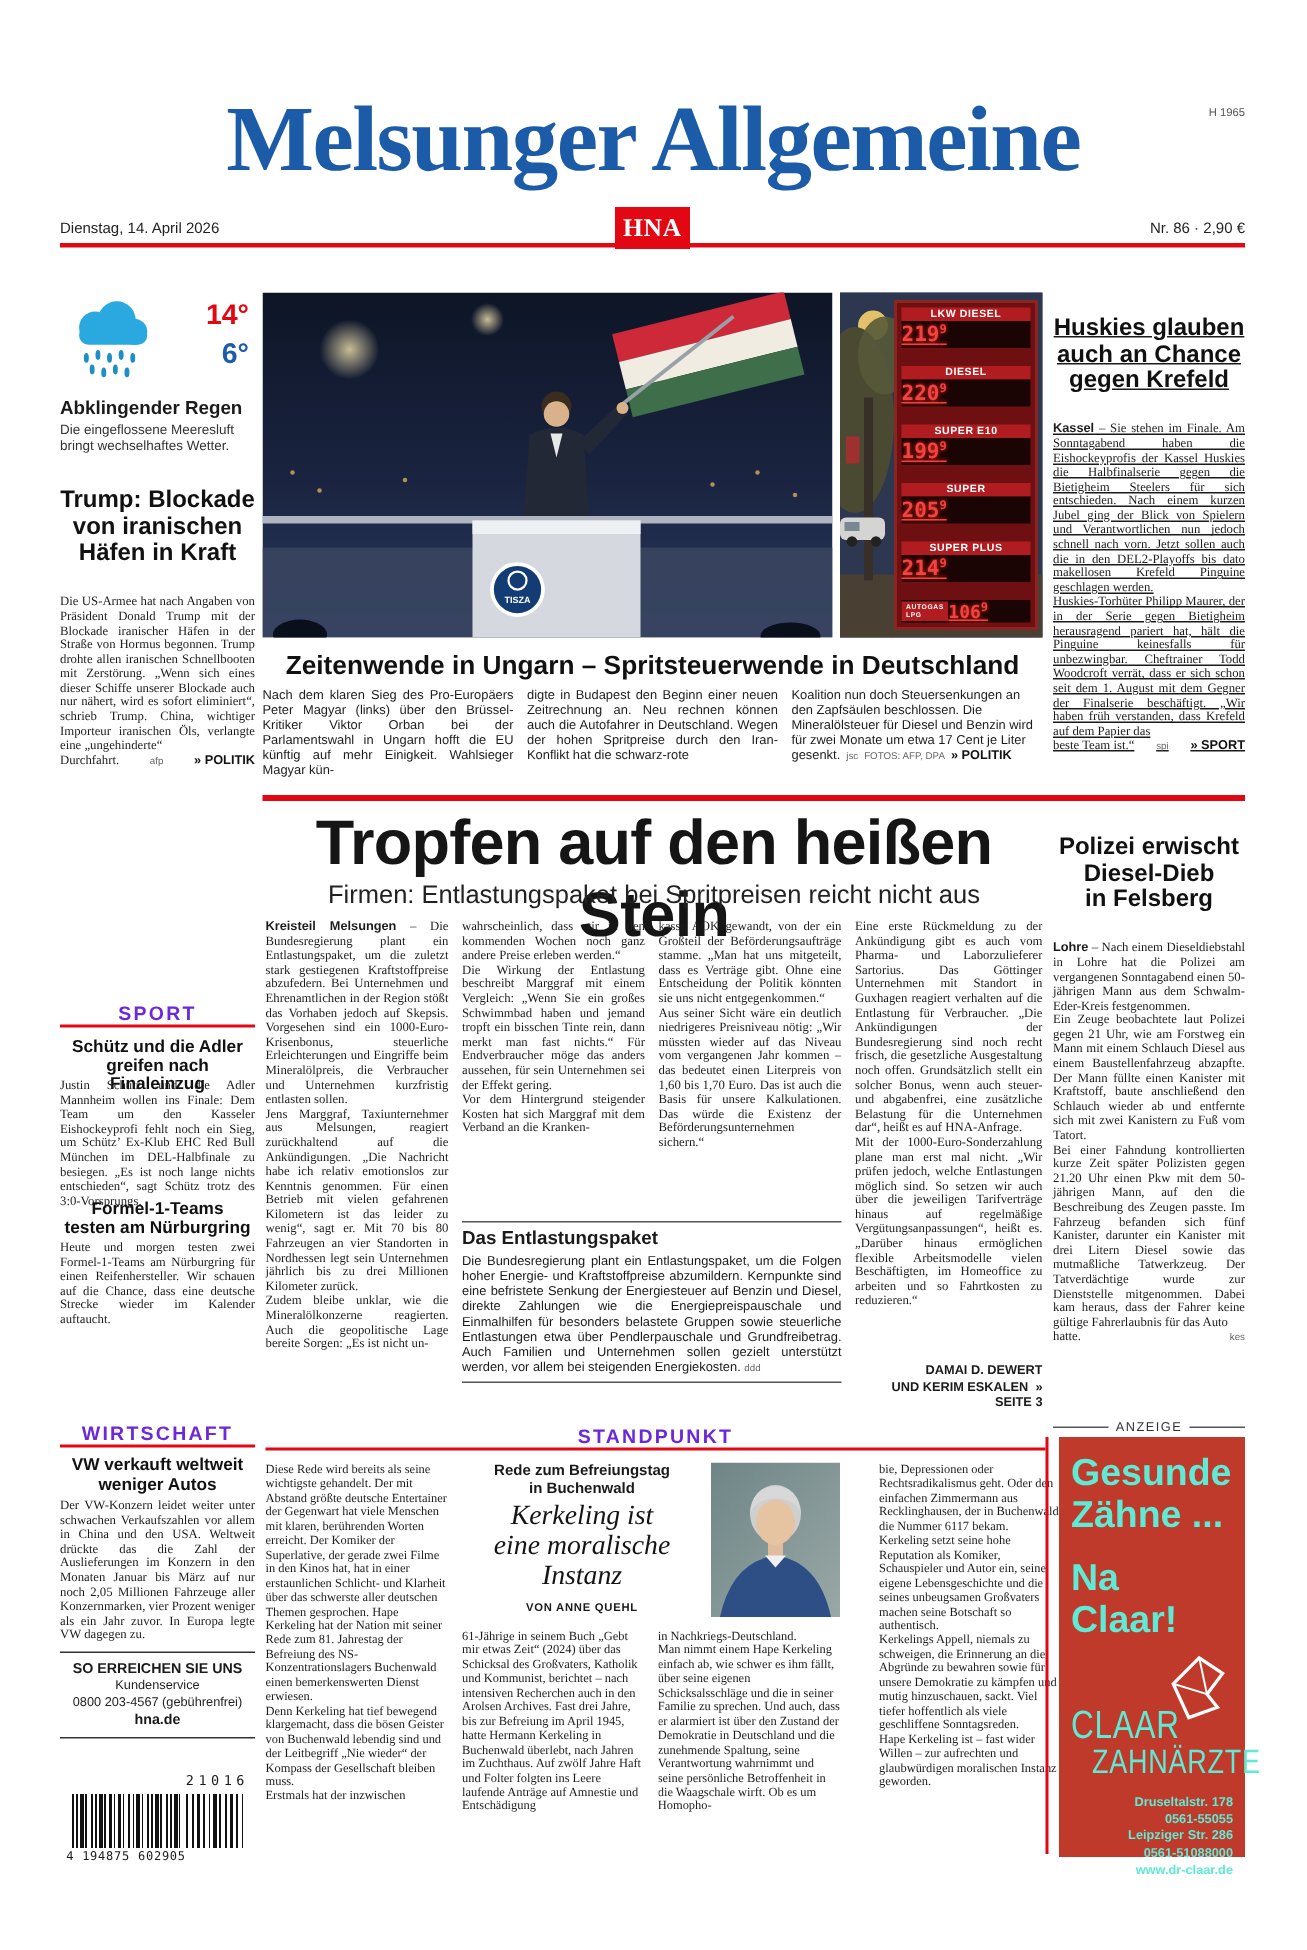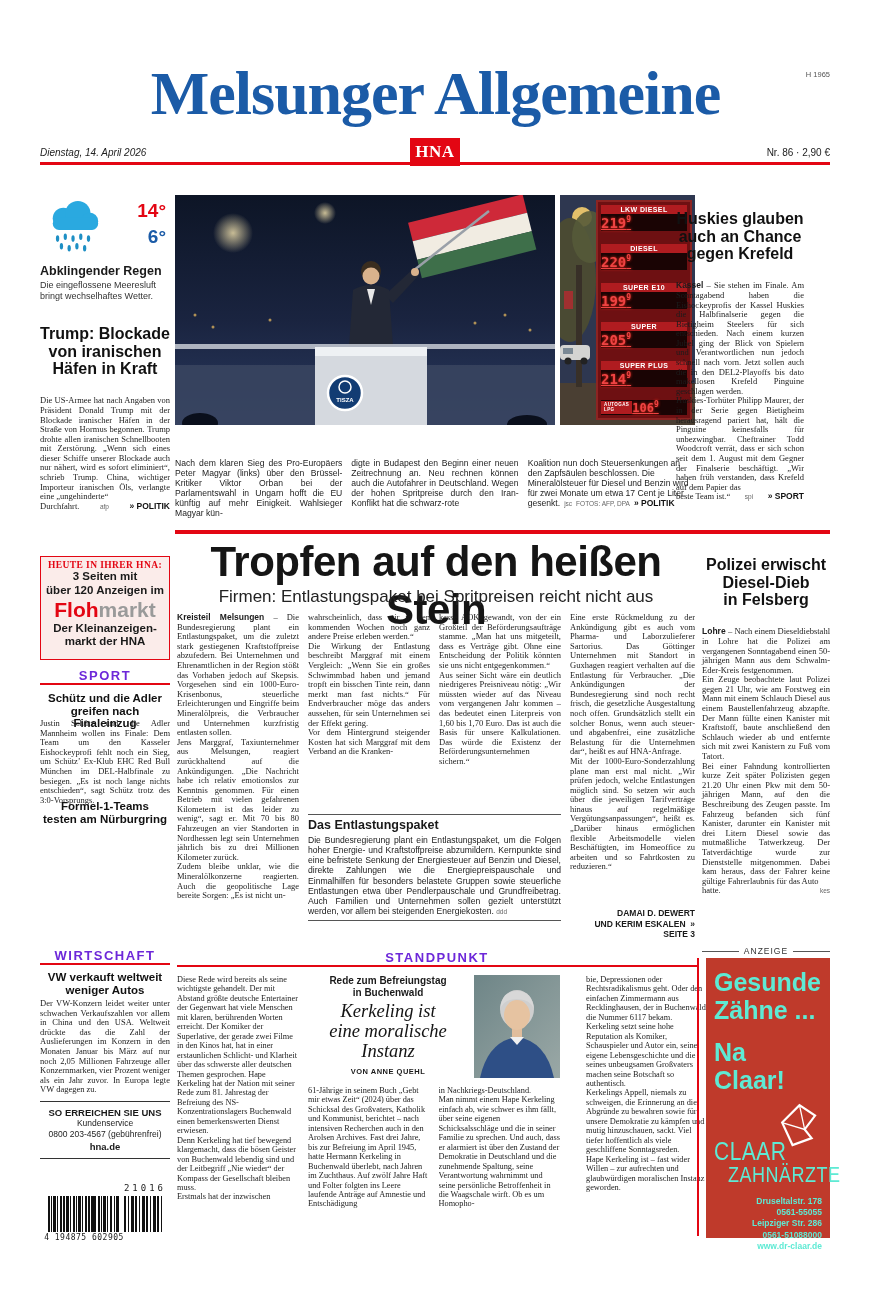--- a/index.html
+++ b/index.html
@@ -64,21 +64,21 @@
   .caption-title{left:175px;width:520px;top:433px;font-family:"Liberation Sans",sans-serif;
                  font-weight:bold;font-size:17.5px;text-align:center;color:#111;}
   .caption-cols{left:175px;width:520px;top:459px;display:flex;gap:9px;}
   .caption-cols .ccol{flex:1;font-family:"Liberation Sans",sans-serif;font-size:8.6px;line-height:1.16;color:#1c1c1c;}
   .cap-credit-row{display:flex;align-items:baseline;gap:4px;font-size:8.6px;}
   .cap-credit-row .agency{white-space:nowrap;}
   .rule-under-caption{left:175px;width:655px;top:530px;height:3.5px;}
 
   
   .trump{left:40px;top:312px;width:130px;}
-  .huskies{left:676px;top:197px;width:128px;}
+  .huskies{left:702px;top:197px;width:128px;text-decoration:underline;}
   .polizei{left:702px;top:543px;width:128px;}
   .col-gap{height:6px;}
 
   
   .heute-box{left:40px;top:556px;width:130px;height:104px;border:1.5px solid #e30613;
              background:#fbecea;box-sizing:border-box;padding:3px 2px;text-align:center;}
   .heute-header{color:#e30613;font-weight:bold;font-size:9.5px;letter-spacing:.4px;font-family:"Liberation Serif",serif;}
   .heute-line{font-family:"Liberation Sans",sans-serif;font-weight:bold;font-size:11.5px;line-height:1.2;}
   .floh{font-family:"Liberation Sans",sans-serif;font-weight:bold;font-size:21px;line-height:1.1;}
   .floh .f1{color:#e30613;} .floh .f2{color:#9a9a9a;}
@@ -161,21 +161,21 @@
   .ad-addr{position:absolute;right:8px;top:238px;text-align:right;font-family:"Liberation Sans",sans-serif;
            font-weight:bold;font-size:8.5px;line-height:1.32;}
 </style>
 </head>
 <body>
 
 <div class="page">
 
   <div class="abs h-number sans">H 1965</div>
   <div class="abs masthead serif">Melsunger Allgemeine</div>
-  <div class="abs dateline sans" style="left:40px;font-style:italic;">Dienstag, 14. April 2026</div>
+  <div class="abs dateline sans" style="left:40px;">Dienstag, 14. April 2026</div>
   <div class="abs dateline sans" style="right:41px;">Nr. 86 · 2,90 €</div>
   <div class="abs masthead-rule"></div>
   <div class="abs hna-box serif">HNA</div>
 
   <div class="abs weather">
     <div class="weather-top">
       <span>
         <svg width="68" height="58" viewBox="0 0 70 60">
           <g fill="#2aa9e0">
             <circle cx="24" cy="21" r="11"></circle>
@@ -311,20 +311,21 @@
         <div class="f-digits"><span>214</span><sup>9</sup></div>
       </div>
       <div class="fuel-row last">
         <div class="f-label pre">AUTOGAS
 LPG</div>
         <div class="f-digits"><span>106</span><sup>9</sup></div>
       </div>
     </div>
   </figure>
 
+  <div class="abs caption-title">Zeitenwende in Ungarn – Spritsteuerwende in Deutschland</div>
   <div class="abs caption-cols">
     <div class="ccol just pre">Nach dem klaren Sieg des Pro-Europäers Peter Magyar (links) über den Brüssel-Kritiker Viktor Orban bei der Parlamentswahl in Ungarn hofft die EU künftig auf mehr Einigkeit. Wahlsieger Magyar kün-</div>
     <div class="ccol just pre">digte in Budapest den Beginn einer neuen Zeitrechnung an. Neu rechnen können auch die Autofahrer in Deutschland. Wegen der hohen Spritpreise durch den Iran-Konflikt hat die schwarz-rote</div>
     <div class="ccol">
       <span class="just pre">Koalition nun doch Steuersenkungen an den Zapfsäulen beschlossen. Die Mineralölsteuer für Diesel und Benzin wird für zwei Monate um etwa 17 Cent je Liter</span>
       <div class="cap-credit-row">
         <span>gesenkt.</span>
         <span class="agency">jsc</span>
         <span class="agency">FOTOS: AFP, DPA</span>
         <span class="ref">» POLITIK</span>
@@ -340,36 +341,29 @@
     <div class="col-gap"></div>
     <p class="body-txt just pre" style="margin:0;"><b class="lead-in">Kassel</b><span> – Sie stehen im Finale. Am Sonntagabend haben die Eishockeyprofis der Kassel Huskies die Halbfinalserie gegen die Bietigheim Steelers für sich entschieden. Nach einem kurzen Jubel ging der Blick von Spielern und Verantwortlichen nun jedoch schnell nach vorn. Jetzt sollen auch die in den DEL2-Playoffs bis dato makellosen Krefeld Pinguine geschlagen werden.
 Huskies-Torhüter Philipp Maurer, der in der Serie gegen Bietigheim herausragend pariert hat, hält die Pinguine keinesfalls für unbezwingbar. Cheftrainer Todd Woodcroft verrät, dass er sich schon seit dem 1. August mit dem Gegner der Finalserie beschäftigt. „Wir haben früh verstanden, dass Krefeld auf dem Papier das</span></p>
     <div class="credit-row">
       <span>beste Team ist.“</span>
       <span class="agency">spi</span>
       <span class="ref">» SPORT</span>
     </div>
   </article>
 
-  <aside class="abs heute-box">
-    <div class="heute-header">HEUTE IN IHRER HNA:</div>
-    <div class="heute-line">3 Seiten mit</div>
-    <div class="heute-line">über 120 Anzeigen im</div>
-    <div class="floh"><span class="f1">Floh</span><span class="f2">markt</span></div>
-    <div class="heute-sub pre">Der Kleinanzeigen-
-markt der HNA</div>
-  </aside>
 
   <div class="abs sport-header section-head">SPORT</div>
   <div class="abs sport-rule red-rule"></div>
   <h3 class="abs sport1-head mini-head pre" style="margin:0;">Schütz und die Adler
 greifen nach Finaleinzug</h3>
   <p class="abs sport1-body body-txt just pre" style="margin:0;">Justin Schütz und die Adler Mannheim wollen ins Finale: Dem Team um den Kasseler Eishockeyprofi fehlt noch ein Sieg, um Schütz’ Ex-Klub EHC Red Bull München im DEL-Halbfinale zu besiegen. „Es ist noch lange nichts entschieden“, sagt Schütz trotz des 3:0-Vorsprungs.</p>
   <h3 class="abs sport2-head mini-head pre" style="margin:0;">Formel-1-Teams
 testen am Nürburgring</h3>
+  <p class="abs sport2-body body-txt just pre" style="margin:0;">Heute und morgen testen zwei Formel-1-Teams am Nürburgring für einen Reifenhersteller. Wir schauen auf die Chance, dass eine deutsche Strecke wieder im Kalender auftaucht.</p>
 
   <h1 class="abs main-headline" style="margin:0;">Tropfen auf den heißen Stein</h1>
   <div class="abs main-subhead">Firmen: Entlastungspaket bei Spritpreisen reicht nicht aus</div>
   <div class="abs main-cols">
     <div class="mcol body-txt just pre"><b class="lead-in">Kreisteil Melsungen</b><span> – Die Bundesregierung plant ein Entlastungspaket, um die zuletzt stark gestiegenen Kraftstoffpreise abzufedern. Bei Unternehmen und Ehrenamtlichen in der Region stößt das Vorhaben jedoch auf Skepsis. Vorgesehen sind ein 1000-Euro-Krisenbonus, steuerliche Erleichterungen und Eingriffe beim Mineralölpreis, die Verbraucher und Unternehmen kurzfristig entlasten sollen.
 Jens Marggraf, Taxiunternehmer aus Melsungen, reagiert zurückhaltend auf die Ankündigungen. „Die Nachricht habe ich relativ emotionslos zur Kenntnis genommen. Für einen Betrieb mit vielen gefahrenen Kilometern ist das leider zu wenig“, sagt er. Mit 70 bis 80 Fahrzeugen an vier Standorten in Nordhessen legt sein Unternehmen jährlich bis zu drei Millionen Kilometer zurück.
 Zudem bleibe unklar, wie die Mineralölkonzerne reagierten. Auch die geopolitische Lage bereite Sorgen: „Es ist nicht un-</span></div>
     <div class="mid-wrap">
       <div class="mid-row">
         <div class="mcol body-txt just pre">wahrscheinlich, dass wir in den kommenden Wochen noch ganz andere Preise erleben werden.“

